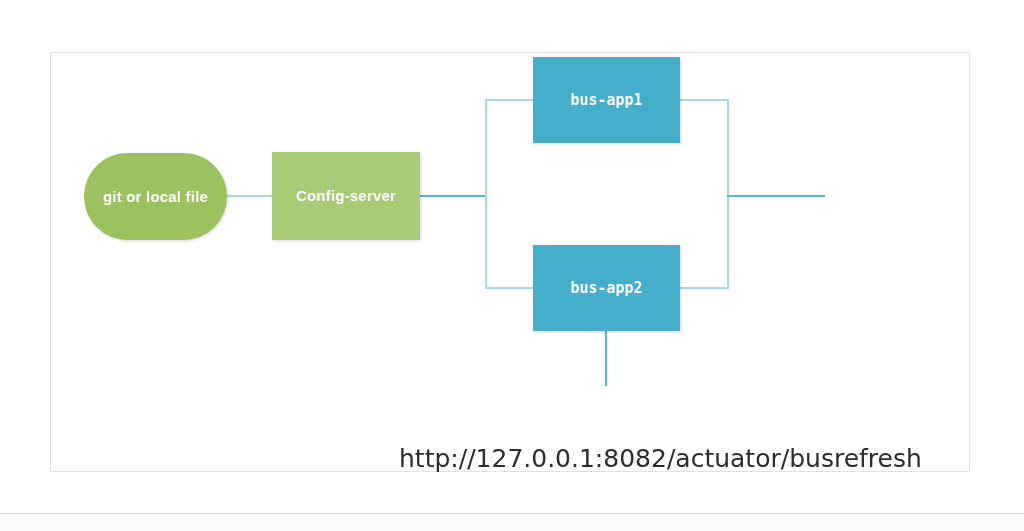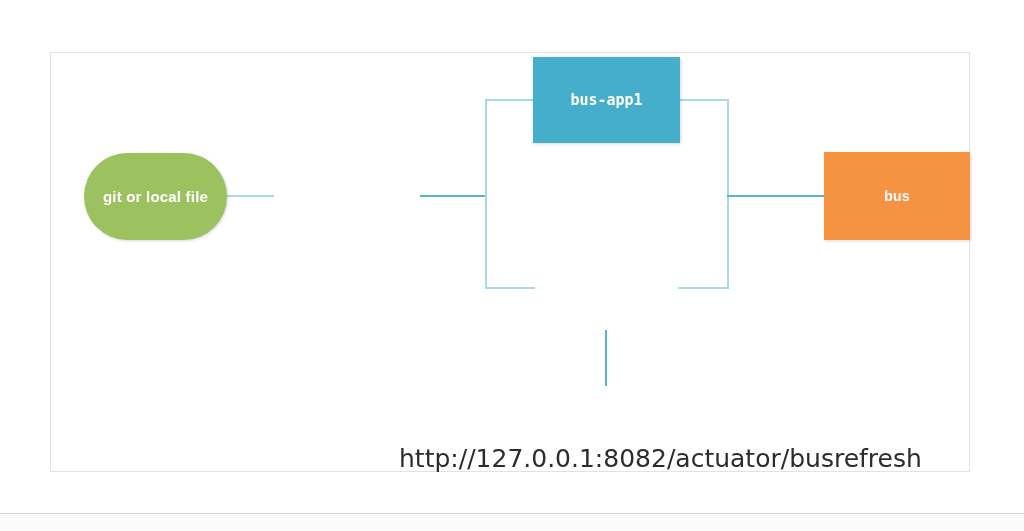--- a/index.html
+++ b/index.html
@@ -121,28 +121,31 @@
   <div class="conn conn-h" style="left:678px; top:287px; width:50px;"></div>
 
   <div class="conn conn-h conn-strong" style="left:727px; top:195px; width:98px;"></div>
 
   <div class="conn conn-v conn-strong" style="left:605px; top:330px; width:2px; height:56px;"></div>
 
   <div class="node node-pill" style="left:52px; top:153px; width:143px; height:87px;margin-left:32px;">
     <span>git or local file</span>
   </div>
 
+  <div class="node node-green" style="left:272px; top:152px; width:148px; height:88px;">
+    <span>Config-server</span>
+  </div>
 
   <div class="node node-teal" style="left:533px; top:57px; width:147px; height:86px;">
     <span>bus-app1</span>
   </div>
 
+  <div class="node node-teal" style="left:533px; top:245px; width:147px; height:86px;">
+    <span>bus-app2</span>
+  </div>
 
-  <div class="node node-orange" style="left:824px; top:152px; width:146px; height:88px;">
-    <span>bus</span>
-  </div>
 
 
   <div class="url-text" style="left:363px; top:444px;margin-left:36px;">http://127.0.0.1:8082/actuator/busrefresh</div>
 
   <div class="bottom-band"></div>
 
 </div>
 
 </body></html>

